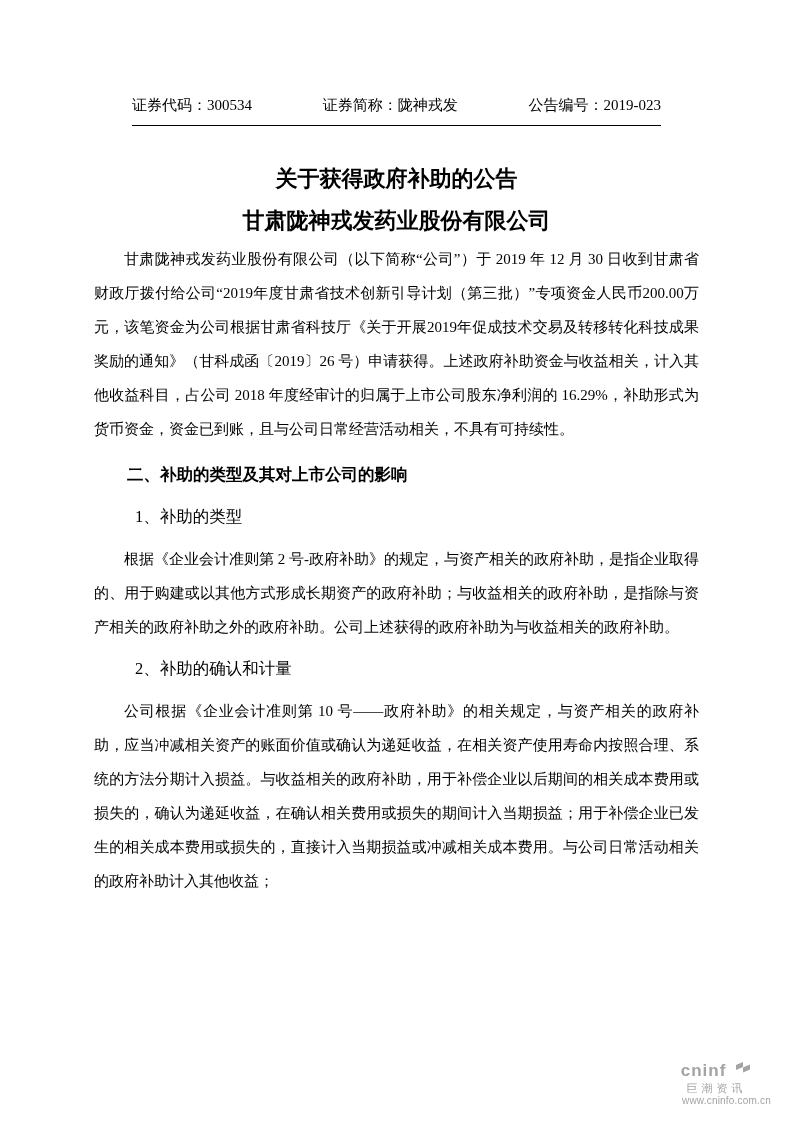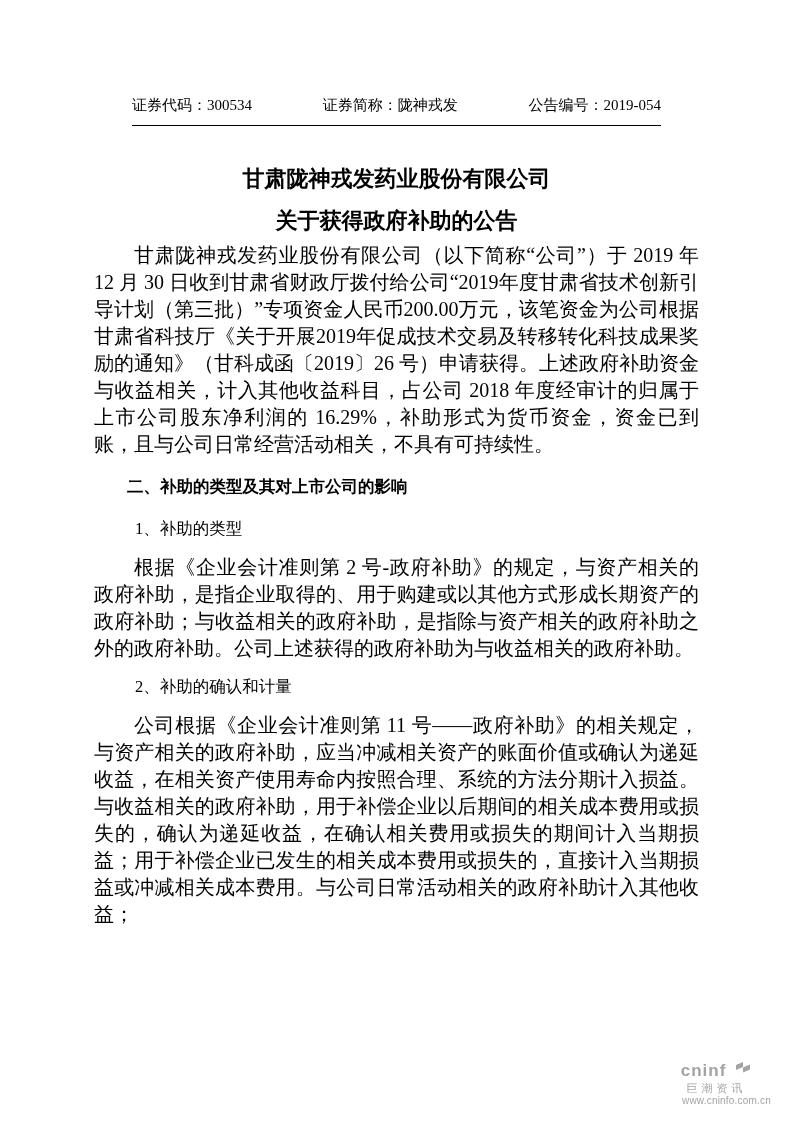--- a/index.html
+++ b/index.html
@@ -54,22 +54,22 @@
     text-indent: 2em;
   }
   .sub-title {
     margin: 8px;
     font-size: 16.5px;
     line-height: 34px;
     text-indent: 2em;
   }
   .para {
     margin: 0;
-    font-size: 20px;
-    line-height: 27px;
+    font-size: 15px;
+    line-height: 34px;
     text-indent: 2em;
     text-align: justify;
   }
   .footer-logo {
     position: absolute;
     right: 22px;
     bottom: 16px;
     text-align: center;
     color: #a3a3a3;
     font-family: "Liberation Sans", "DejaVu Sans", sans-serif;
@@ -99,38 +99,38 @@
   }
 </style>
 </head>
 <body>
 
 <div class="page">
 
   <div class="header-row">
     <span>证券代码：300534</span>
     <span>证券简称：陇神戎发</span>
-    <span>公告编号：2019-054</span>
+    <span>公告编号：2019-023</span>
   </div>
 
   <div class="title-block">
+    <p class="title-line">关于获得政府补助的公告</p>
     <p class="title-line">甘肃陇神戎发药业股份有限公司</p>
-    <p class="title-line">关于获得政府补助的公告</p>
   </div>
 
 
   <p class="para">甘肃陇神戎发药业股份有限公司（以下简称“公司”）于 2019 年 12 月 30 日收到甘肃省财政厅拨付给公司“2019年度甘肃省技术创新引导计划（第三批）”专项资金人民币200.00万元，该笔资金为公司根据甘肃省科技厅《关于开展2019年促成技术交易及转移转化科技成果奖励的通知》（甘科成函〔2019〕26 号）申请获得。上述政府补助资金与收益相关，计入其他收益科目，占公司 2018 年度经审计的归属于上市公司股东净利润的 16.29%，补助形式为货币资金，资金已到账，且与公司日常经营活动相关，不具有可持续性。</p>
 
   <p class="sec-heading">二、补助的类型及其对上市公司的影响</p>
 
   <p class="sub-title">1、补助的类型</p>
   <p class="para">根据《企业会计准则第 2 号-政府补助》的规定，与资产相关的政府补助，是指企业取得的、用于购建或以其他方式形成长期资产的政府补助；与收益相关的政府补助，是指除与资产相关的政府补助之外的政府补助。公司上述获得的政府补助为与收益相关的政府补助。</p>
 
   <p class="sub-title">2、补助的确认和计量</p>
-  <p class="para">公司根据《企业会计准则第 11 号——政府补助》的相关规定，与资产相关的政府补助，应当冲减相关资产的账面价值或确认为递延收益，在相关资产使用寿命内按照合理、系统的方法分期计入损益。与收益相关的政府补助，用于补偿企业以后期间的相关成本费用或损失的，确认为递延收益，在确认相关费用或损失的期间计入当期损益；用于补偿企业已发生的相关成本费用或损失的，直接计入当期损益或冲减相关成本费用。与公司日常活动相关的政府补助计入其他收益；</p>
+  <p class="para">公司根据《企业会计准则第 10 号——政府补助》的相关规定，与资产相关的政府补助，应当冲减相关资产的账面价值或确认为递延收益，在相关资产使用寿命内按照合理、系统的方法分期计入损益。与收益相关的政府补助，用于补偿企业以后期间的相关成本费用或损失的，确认为递延收益，在确认相关费用或损失的期间计入当期损益；用于补偿企业已发生的相关成本费用或损失的，直接计入当期损益或冲减相关成本费用。与公司日常活动相关的政府补助计入其他收益；</p>
 
   <div class="footer-logo">
     <div class="logo-row">
       <span class="logo-text">cninf</span>
       <span>
         <svg width="18" height="15" viewBox="0 0 18 15" aria-hidden="true">
           <path d="M2 4 L9 1 L9 6 L2 9 Z" fill="#a3a3a3"></path>
           <path d="M9 6.5 L16 3.5 L16 8.5 L9 11.5 Z" fill="#a3a3a3"></path>
         </svg>
       </span>

